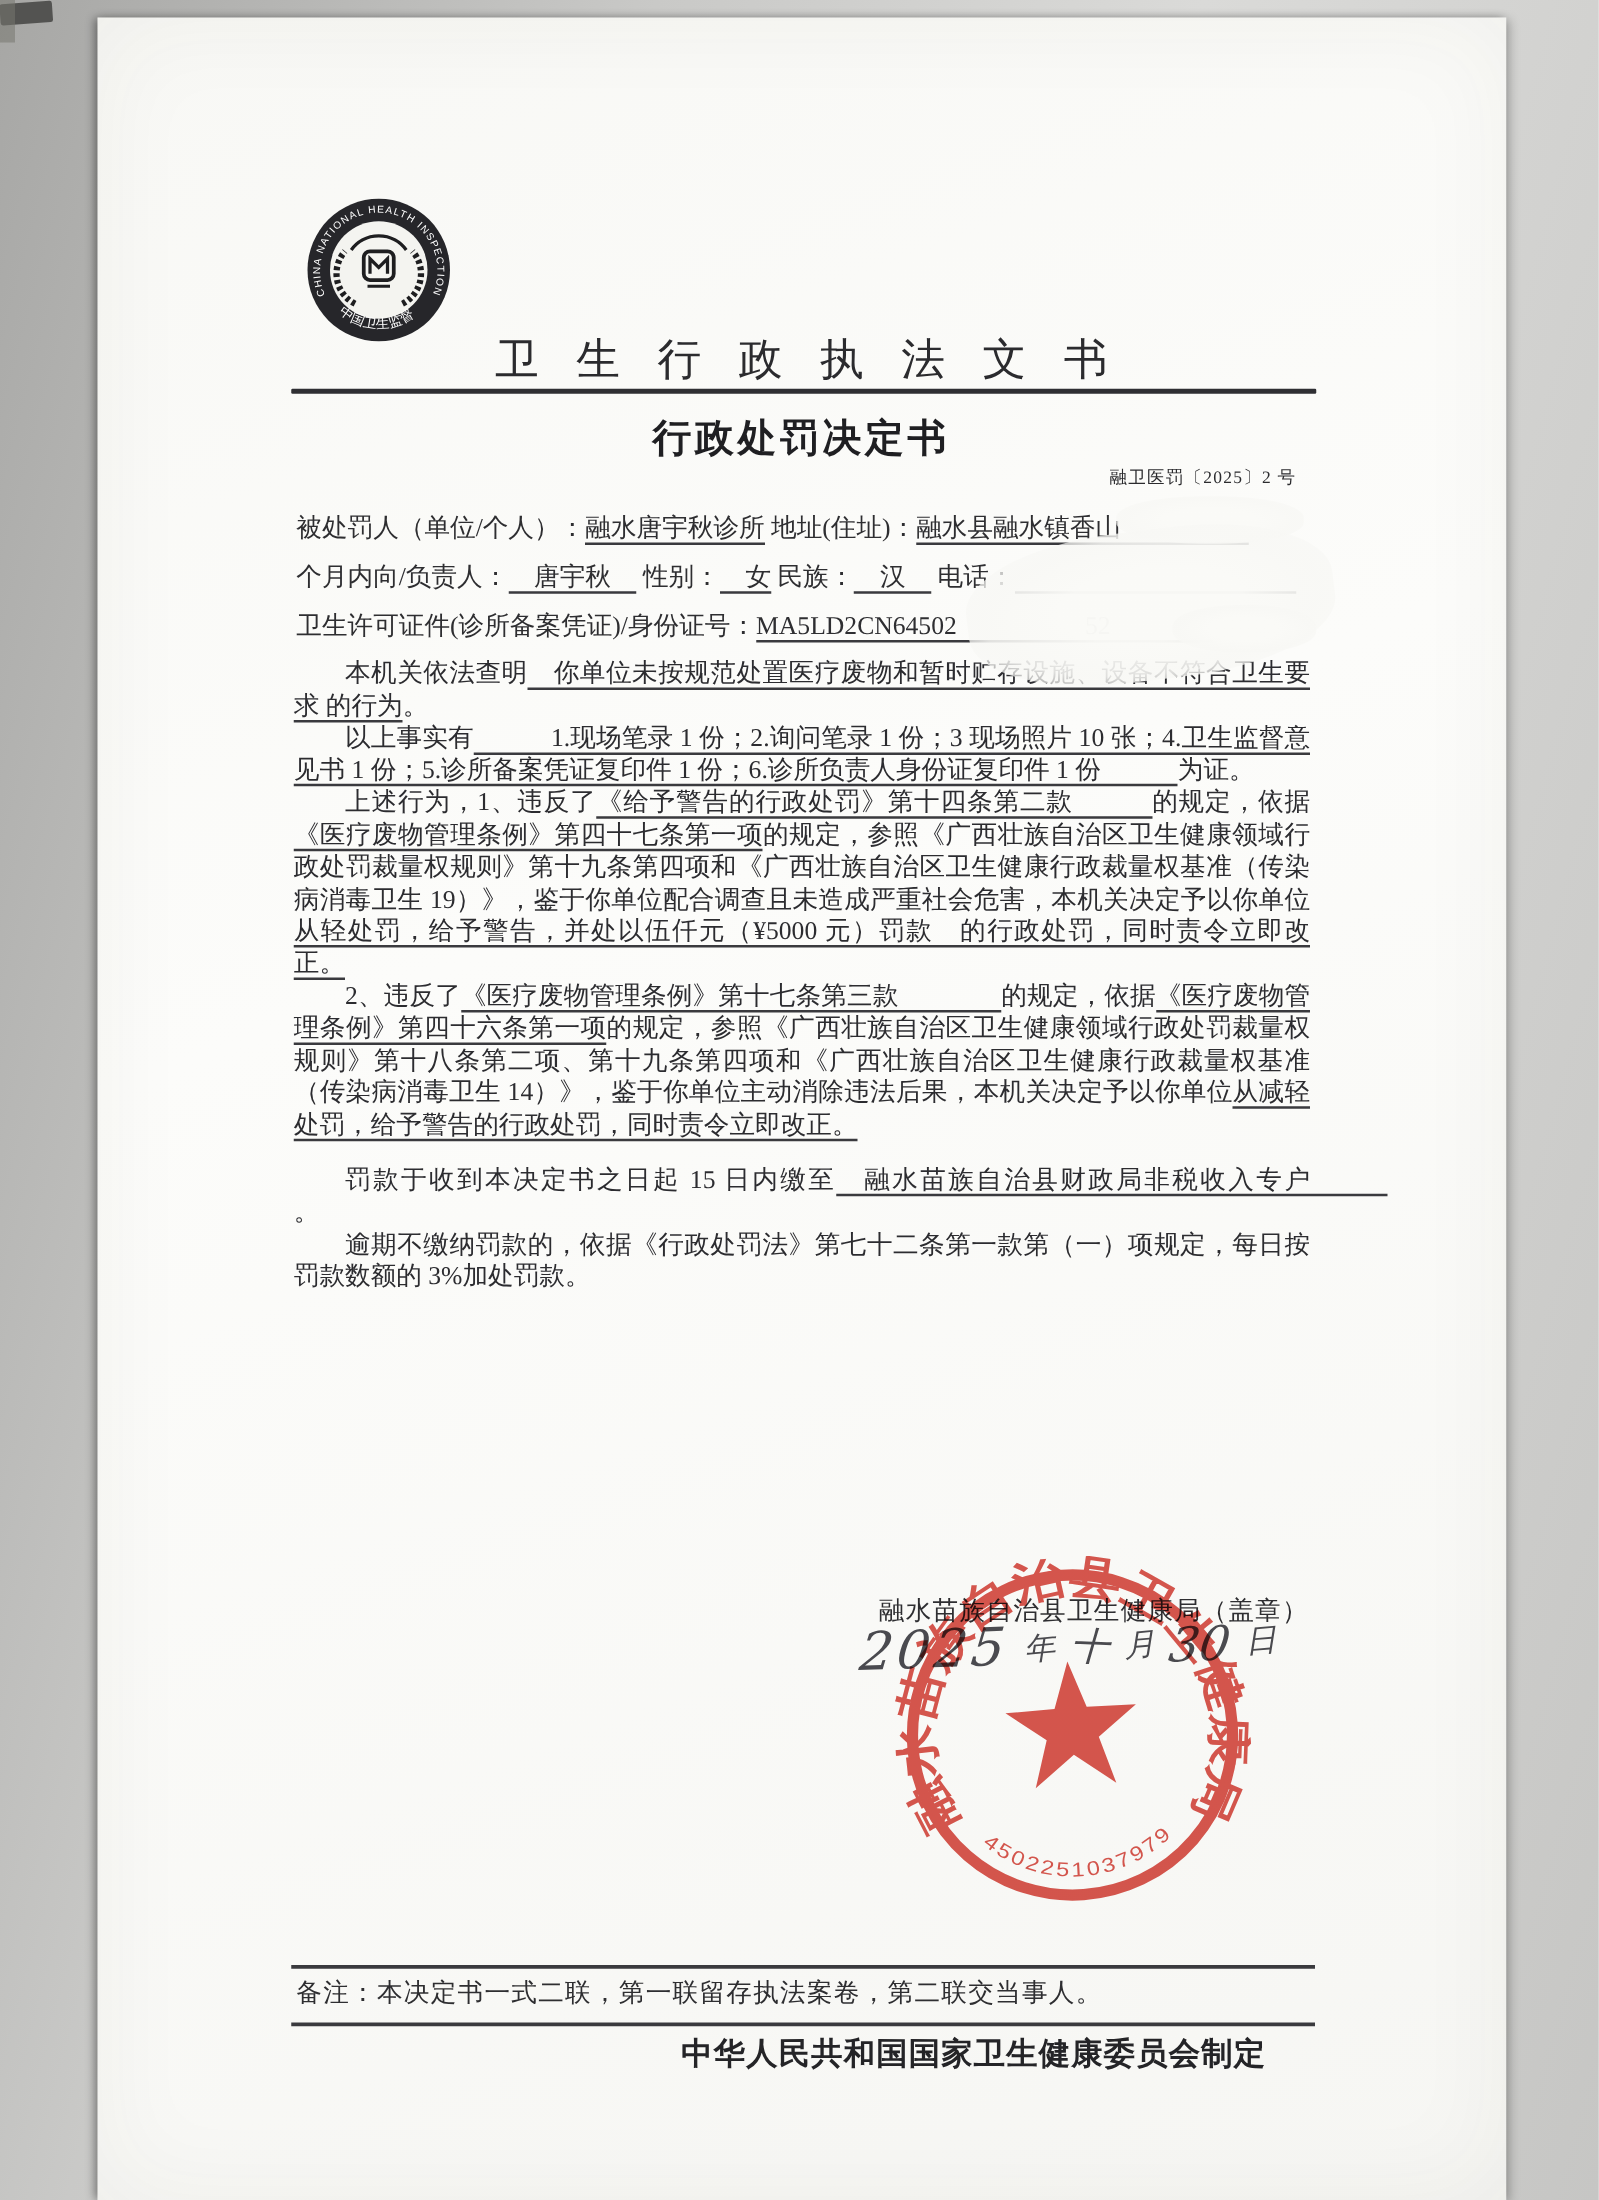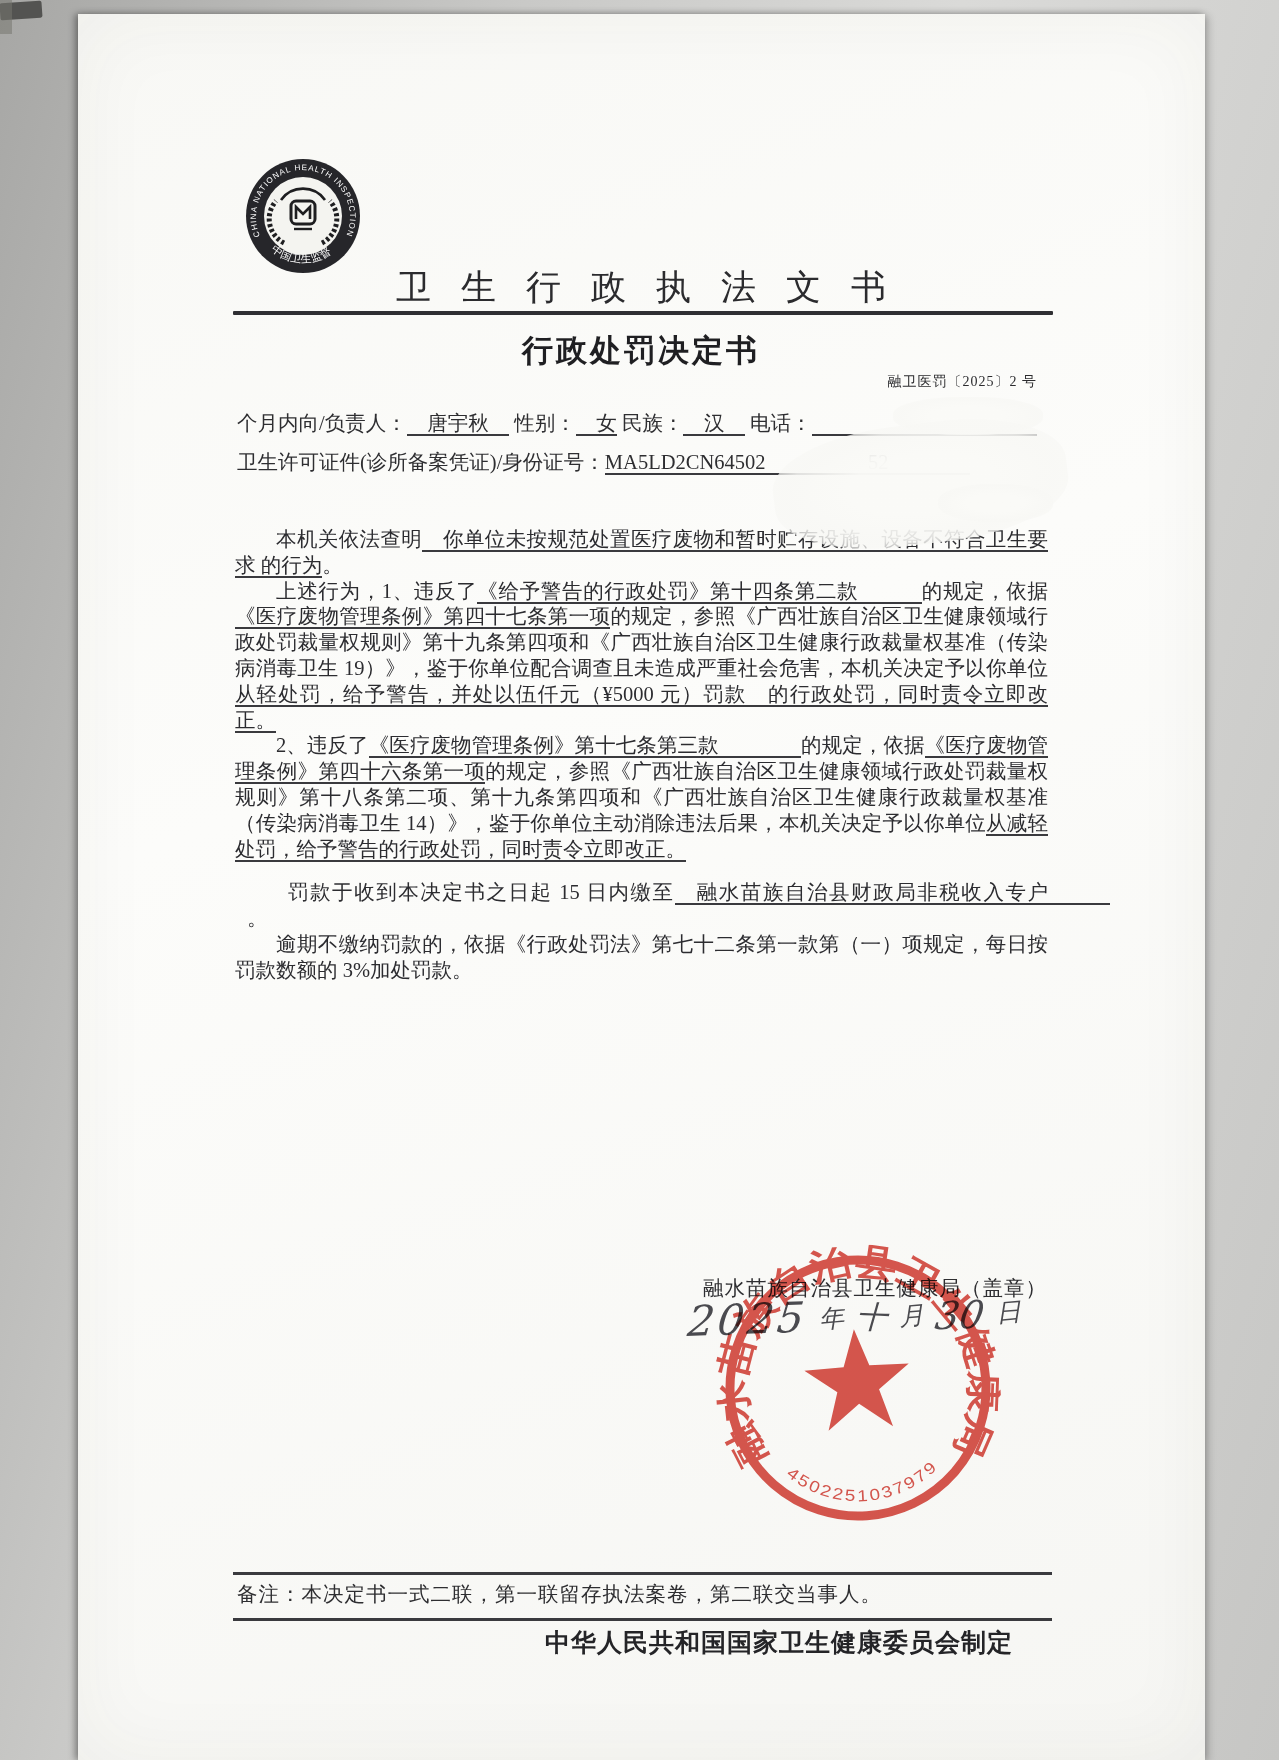--- a/index.html
+++ b/index.html
@@ -35,21 +35,21 @@
   }
 
   .form-lines{position:absolute;left:237px;top:404px;width:812px;font-size:20.5px;}
   .form-line{height:39px;line-height:39px;white-space:nowrap;}
 
   .body-text{
     position:absolute;left:235px;top:527px;width:813px;
     font-size:20.5px;line-height:25.8px;text-align:justify;color:#2c2c30;
   }
   .body-text p{margin:0;text-indent:2em;}
-  .body-text p.gap1{margin-top:18px;margin-left:12px;}
+  .body-text p.gap1{margin-top:18px;}
   .body-text p.gap2{margin-top:16px;}
 
   .u{border-bottom:2px solid #3a3a3e;}
 
   .smudge{position:absolute;background:radial-gradient(ellipse at 50% 50%,rgba(250,250,247,.98) 35%,rgba(248,248,245,.88) 65%,rgba(246,246,243,.25) 100%);}
   .smudge.s1{left:893px;top:397px;width:150px;height:38px;border-radius:45%;}
   .smudge.s2{left:773px;top:424px;width:295px;height:120px;border-radius:42%;transform:rotate(-7deg);}
   .smudge.s3{left:938px;top:484px;width:115px;height:38px;border-radius:45%;}
 
   .sign-org{position:absolute;left:703px;top:1274px;font-size:20.5px;letter-spacing:1px;white-space:nowrap;}
@@ -99,26 +99,28 @@
   <path d="M -7,3 L -7,-9 L 0,-2 L 7,-9 L 7,3" fill="none" stroke="#1e1e20" stroke-width="2.6"></path>
   <path d="M -9,13 L 9,13" stroke="#1e1e20" stroke-width="2.4"></path>
 </svg>
 
 <div class="main-title">卫生行政执法文书</div>
 <div class="title-rule"></div>
 <div class="doc-title">行政处罚决定书</div>
 <div class="doc-number">融卫医罚〔2025〕2 号</div>
 
 <div class="form-lines">
+  <div class="form-line"><span>被处罚人（单位/个人）：</span><span class="u">融水唐宇秋诊所</span><span> 地址(住址)：</span><span class="u">融水县融水镇香山　　　　　</span></div>
   <div class="form-line"><span>个月内向/负责人：</span><span class="u">　唐宇秋　</span><span> 性别：</span><span class="u">　女</span><span> 民族：</span><span class="u">　汉　</span><span> 电话：</span><span class="u">　　　　　　　　　　　</span></div>
   <div class="form-line"><span>卫生许可证件(诊所备案凭证)/身份证号：</span><span class="u">MA5LD2CN64502　　　　　52　　　　</span></div>
 </div>
 
 <div class="body-text">
   <p><span>本机关依法查明</span><span class="u">　你单位未按规范处置医疗废物和暂时贮存设施、设备不符合卫生要求 的行为</span><span>。</span></p>
+  <p><span>以上事实有</span><span class="u">　　　1.现场笔录 1 份；2.询问笔录 1 份；3 现场照片 10 张；4.卫生监督意见书 1 份；5.诊所备案凭证复印件 1 份；6.诊所负责人身份证复印件 1 份　　　</span><span>为证。</span></p>
   <p><span>上述行为，1、违反了</span><span class="u">《给予警告的行政处罚》第十四条第二款　　　</span><span>的规定，依据</span><span class="u">《医疗废物管理条例》第四十七条第一项</span><span>的规定，参照《广西壮族自治区卫生健康领域行政处罚裁量权规则》第十九条第四项和《广西壮族自治区卫生健康行政裁量权基准（传染病消毒卫生 19）》，鉴于你单位配合调查且未造成严重社会危害，本机关决定予以你单位</span><span class="u">从轻处罚，给予警告，并处以伍仟元（¥5000 元）罚款　的行政处罚，同时责令立即改正。</span></p>
   <p><span>2、违反了</span><span class="u">《医疗废物管理条例》第十七条第三款　　　　</span><span>的规定，依据</span><span class="u">《医疗废物管理条例》第四十六条第一项</span><span>的规定，参照《广西壮族自治区卫生健康领域行政处罚裁量权规则》第十八条第二项、第十九条第四项和《广西壮族自治区卫生健康行政裁量权基准（传染病消毒卫生 14）》，鉴于你单位主动消除违法后果，本机关决定予以你单位</span><span class="u">从减轻处罚，给予警告的行政处罚，同时责令立即改正。</span></p>
   <p class="gap1"><span>罚款于收到本决定书之日起 15 日内缴至</span><span class="u">　融水苗族自治县财政局非税收入专户　　　</span><span>。</span></p>
   <p><span>逾期不缴纳罚款的，依据《行政处罚法》第七十二条第一款第（一）项规定，每日按罚款数额的 3%加处罚款。</span></p>
 </div>
 
 <div class="smudge s1"></div>
 <div class="smudge s2"></div>
 <div class="smudge s3"></div>
 

